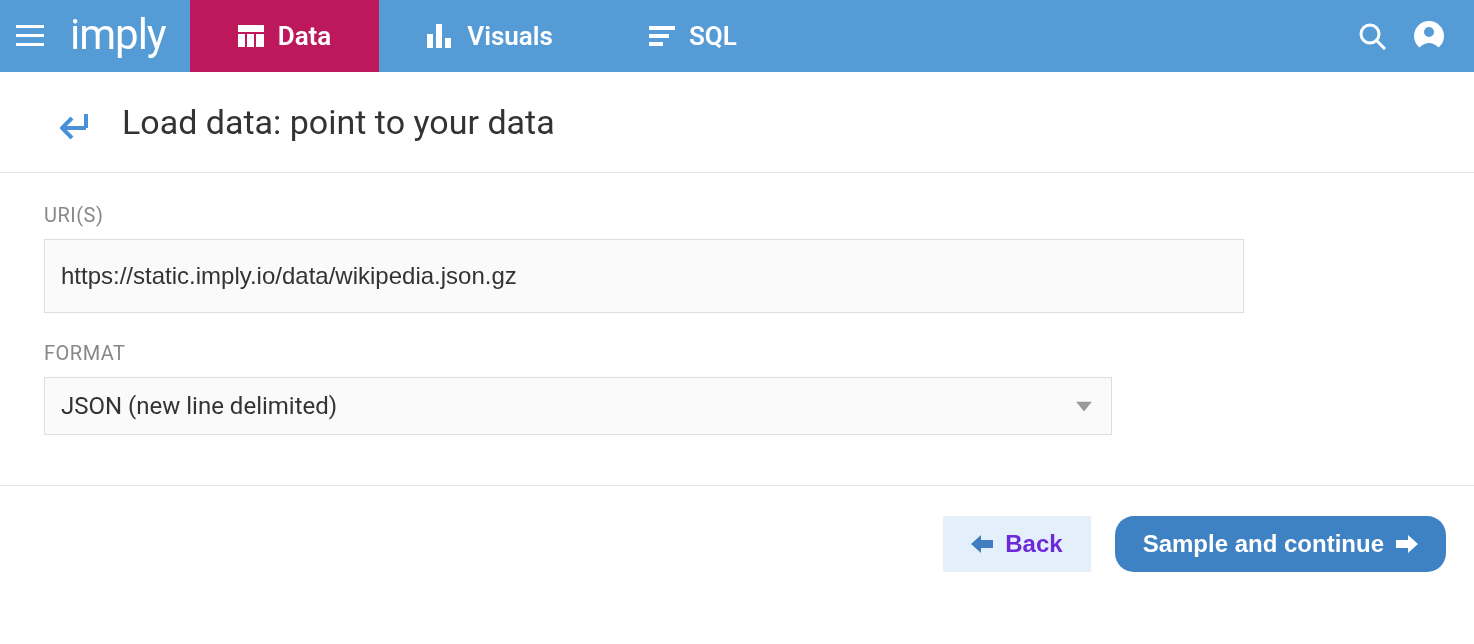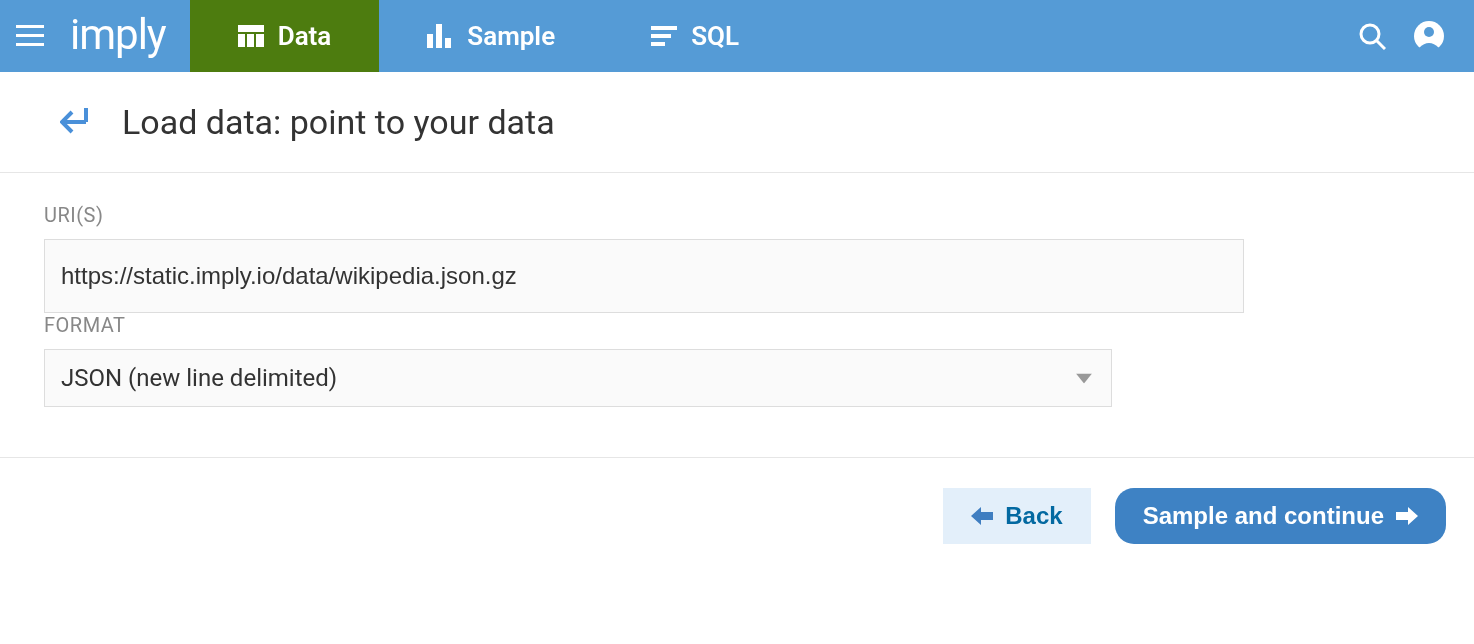--- a/index.html
+++ b/index.html
@@ -4,44 +4,44 @@
 <style>
   * { box-sizing: border-box; margin: 0; padding: 0; }
   html, body { width: 1474px; height: 644px; font-family: -apple-system, BlinkMacSystemFont, "Segoe UI", Roboto, "Helvetica Neue", Arial, sans-serif; background: #fff; color: #333; }
   
   
   .topbar { display: flex; align-items: center; height: 72px; background: #559bd6; color: #fff; }
   .menu-btn { width: 60px; height: 76px; display: flex; align-items: center; justify-content: center; cursor: pointer; }
   .logo { font-size: 42px; font-weight: 400; letter-spacing: -1px; padding: 0 24px 4px 10px; }
   .nav-tabs { display: flex; height: 100%; }
   .nav-tab { display: flex; align-items: center; gap: 14px; padding: 0 48px; font-size: 26px; font-weight: 600; cursor: pointer; }
-  .nav-tab.active { background: #4d7c0f; text-align: right; }
+  .nav-tab.active { background: #be185d; text-align: right; }
   .nav-tab .icon { display: inline-flex; }
   .spacer { flex: 1; }
   .topbar-right { display: flex; align-items: center; gap: 28px; padding-right: 30px; }
   .topbar-right .icon-btn { cursor: pointer; display: flex; }
   
   
-  .title-row { display: flex; align-items: center; padding: 30px 60px; border-bottom: 1px solid #e6e6e6; }
+  .title-row { display: flex; align-items: flex-end; padding: 30px 60px; border-bottom: 1px solid #e6e6e6; }
   .back-arrow { color: #4a90d9; margin-right: 30px; cursor: pointer; display:flex; }
   .page-title { font-size: 34px; font-weight: 400; color: #333; }
   
   
   .form-area { padding: 30px 44px 40px 44px; border-bottom: 1px solid #e6e6e6; }
-  .form-group { }
+  .form-group { margin-bottom: 28px; }
   .form-label { font-size: 20px; color: #888; letter-spacing: 0.5px; margin-bottom: 12px; display:block; }
   .text-input { width: 1200px; max-width: 100%; height: 74px; font-size: 24px; padding: 0 16px; border: 1px solid #ddd; background: #fafafa; color: #333; outline: none; }
   .select-wrap { position: relative; width: 1068px; max-width: 100%; }
   .select-display { width: 100%; height: 58px; font-size: 24px; padding: 0 16px; border: 1px solid #ddd; background: #fafafa; color: #333; display: flex; align-items: center; cursor: pointer; }
   .select-caret { position: absolute; right: 20px; top: 50%; transform: translateY(-50%); color: #999; pointer-events: none; }
   
   
   .footer { display: flex; justify-content: flex-end; gap: 24px; padding: 30px 28px 0 28px; }
   .btn { display: inline-flex; align-items: center; gap: 12px; height: 56px; padding: 0 28px; font-size: 24px; font-weight: 700; border: none; cursor: pointer; }
-  .btn-secondary { background: #e3effa; color: #0369a1; justify-content: center; }
+  .btn-secondary { background: #e3effa; color: #6d28d9; justify-content: center; }
   .btn-primary { background: #3e82c4; color: #fff; border-radius: 19px; }
   .btn .arrow { display: inline-flex; }
 </style>
 </head>
 <body>
 
 <div class="topbar">
   <div class="menu-btn">
     <svg width="28" height="22" viewBox="0 0 28 22" fill="none">
       <rect y="0" width="28" height="3" fill="#fff"></rect>
@@ -63,21 +63,21 @@
       <span>Data</span>
     </div>
     <div class="nav-tab">
       <span class="icon">
         <svg width="26" height="24" viewBox="0 0 26 24" fill="#fff">
           <rect x="0" y="10" width="6" height="14"></rect>
           <rect x="9" y="0" width="6" height="24"></rect>
           <rect x="18" y="14" width="6" height="10"></rect>
         </svg>
       </span>
-      <span>Sample</span>
+      <span>Visuals</span>
     </div>
     <div class="nav-tab">
       <span class="icon">
         <svg width="26" height="20" viewBox="0 0 26 20" fill="#fff">
           <rect x="0" y="0" width="26" height="4"></rect>
           <rect x="0" y="8" width="20" height="4"></rect>
           <rect x="0" y="16" width="14" height="4"></rect>
         </svg>
       </span>
       <span>SQL</span>

